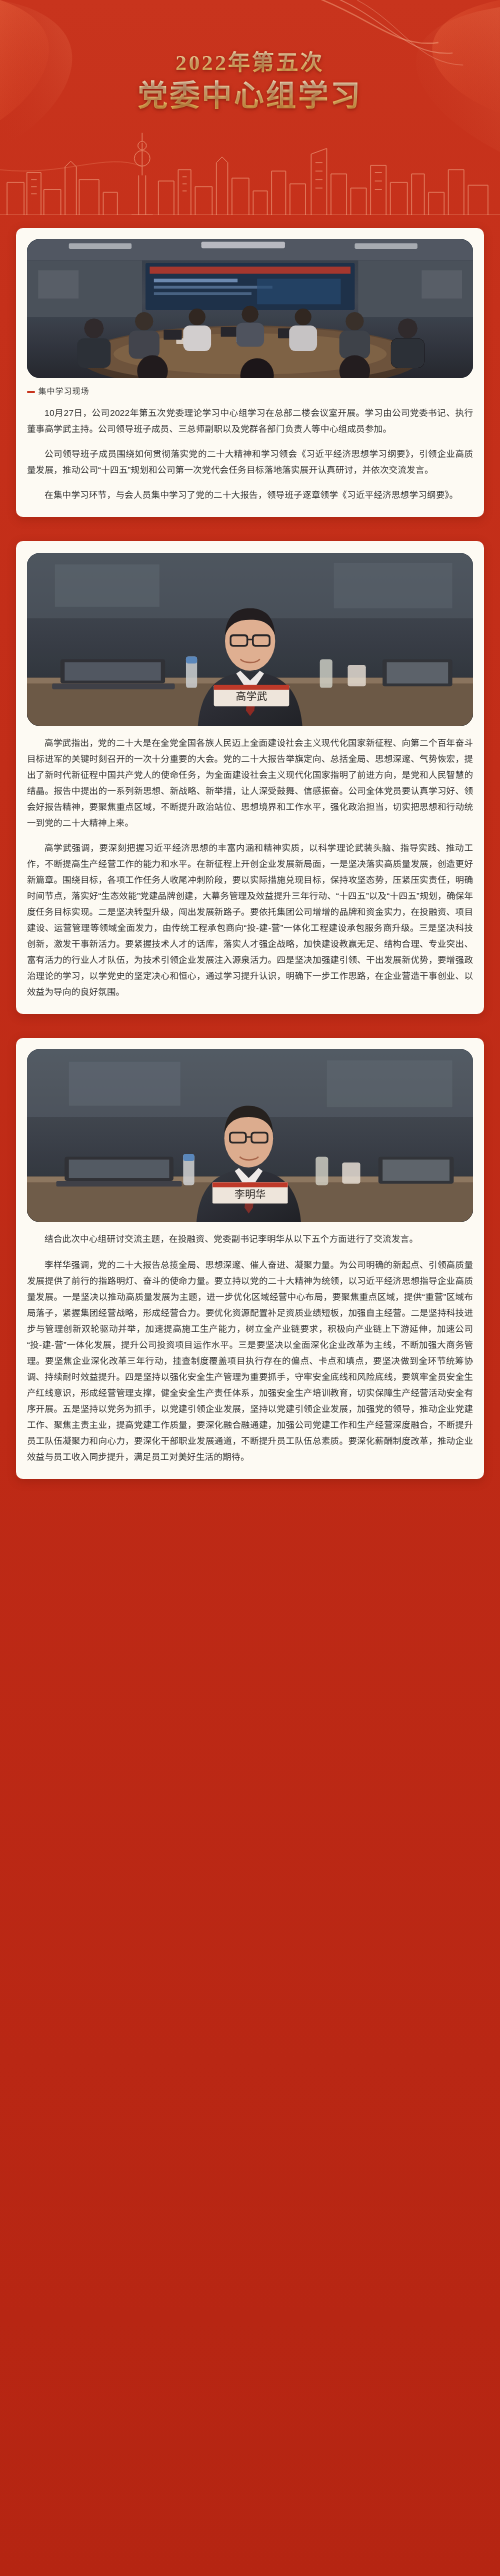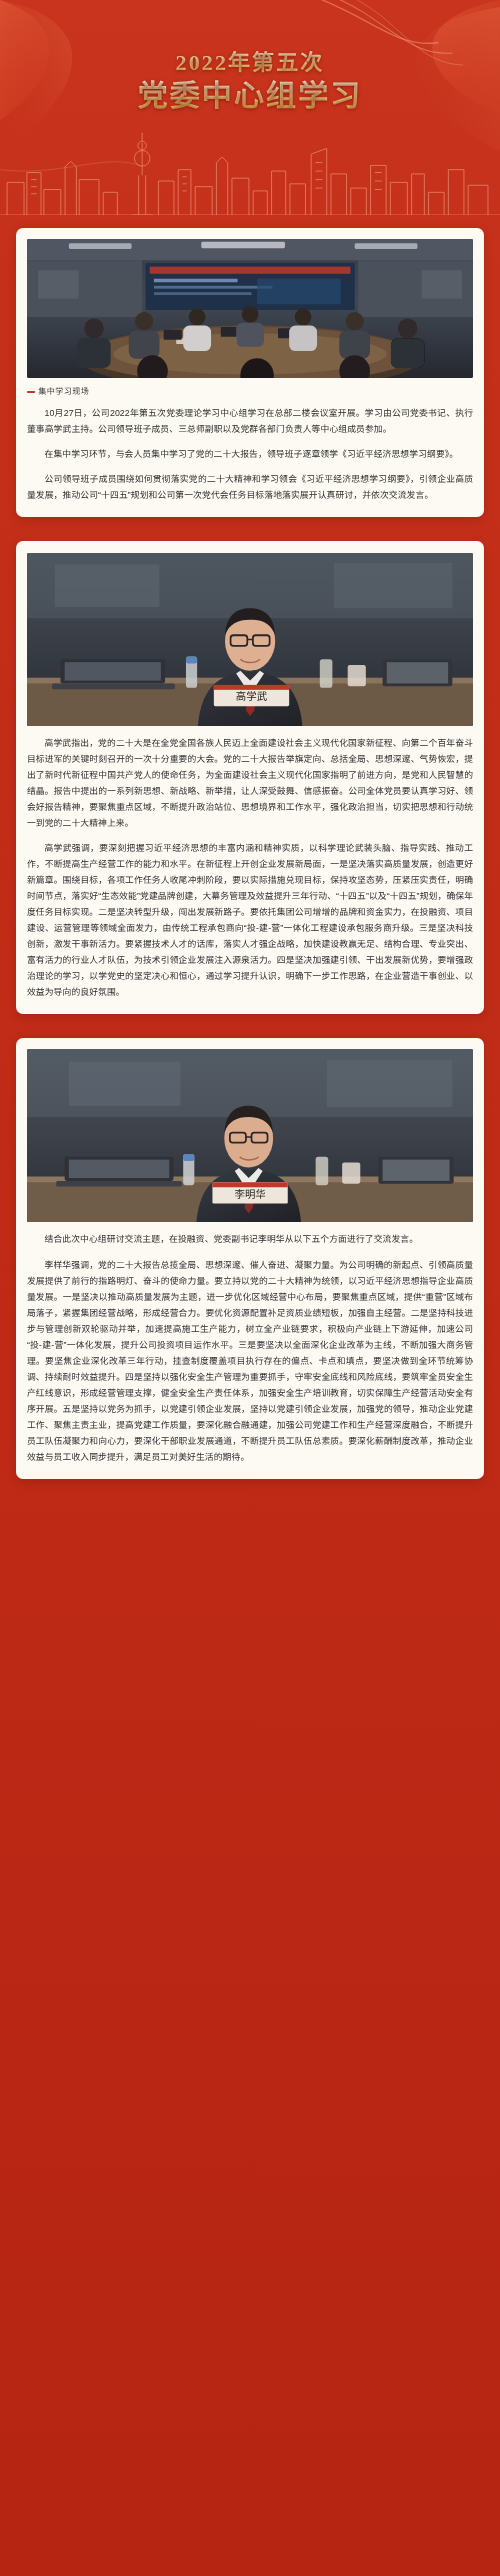--- a/index.html
+++ b/index.html
@@ -66,21 +66,21 @@
     box-shadow: 0 2.1px 8.5px rgba(110,20,8,.28);
     padding: 11.3px 11.3px 14px 11.3px;
     z-index: 4;
   }
   .card.first { margin-top: 12.7px; }
 
   .photo-wrap { position: relative; }
   .photo {
     width: 100%;
     height: 139px;
-    border-radius: 2px;
+    border-radius: 13px;
     overflow: hidden;
     position: relative;
     background: #2b3542;
   }
   .photo.meeting { height: 139px; }
   .photo.portrait { height: 173px; }
   .photo svg { display:block; width:100%; height:100%; }
 
   .caption {
     margin-top: 6.4px;
@@ -261,22 +261,22 @@
           <circle cx="470" cy="186" r="22" fill="#1c1c20"></circle>
         </g>
         <rect x="0" y="0" width="640" height="196" fill="#9a3b18" opacity=".06"></rect>
       </svg>
     </div>
   </div>
   <div class="caption">
     <span class="cap-bar"></span><span>集中学习现场</span>
   </div>
   <p class="para">10月27日，公司2022年第五次党委理论学习中心组学习在总部二楼会议室开展。学习由公司党委书记、执行董事高学武主持。公司领导班子成员、三总师副职以及党群各部门负责人等中心组成员参加。</p>
+  <p class="para">公司领导班子成员围绕如何贯彻落实党的二十大精神和学习领会《习近平经济思想学习纲要》，引领企业高质量发展，推动公司“十四五”规划和公司第一次党代会任务目标落地落实展开认真研讨，并依次交流发言。</p>
   <p class="para">在集中学习环节，与会人员集中学习了党的二十大报告，领导班子逐章领学《习近平经济思想学习纲要》。</p>
-  <p class="para">公司领导班子成员围绕如何贯彻落实党的二十大精神和学习领会《习近平经济思想学习纲要》，引领企业高质量发展，推动公司“十四五”规划和公司第一次党代会任务目标落地落实展开认真研讨，并依次交流发言。</p>
 </div>
 
 <div class="card">
   <div class="photo-wrap">
     <div class="photo portrait">
       <svg viewBox="0 0 640 244" preserveAspectRatio="none" xmlns="http://www.w3.org/2000/svg">
         <defs>
           <linearGradient id="bg1" x1="0" y1="0" x2="0" y2="1">
             <stop offset="0%" stop-color="#44515d"></stop>
             <stop offset="100%" stop-color="#232c36"></stop>

